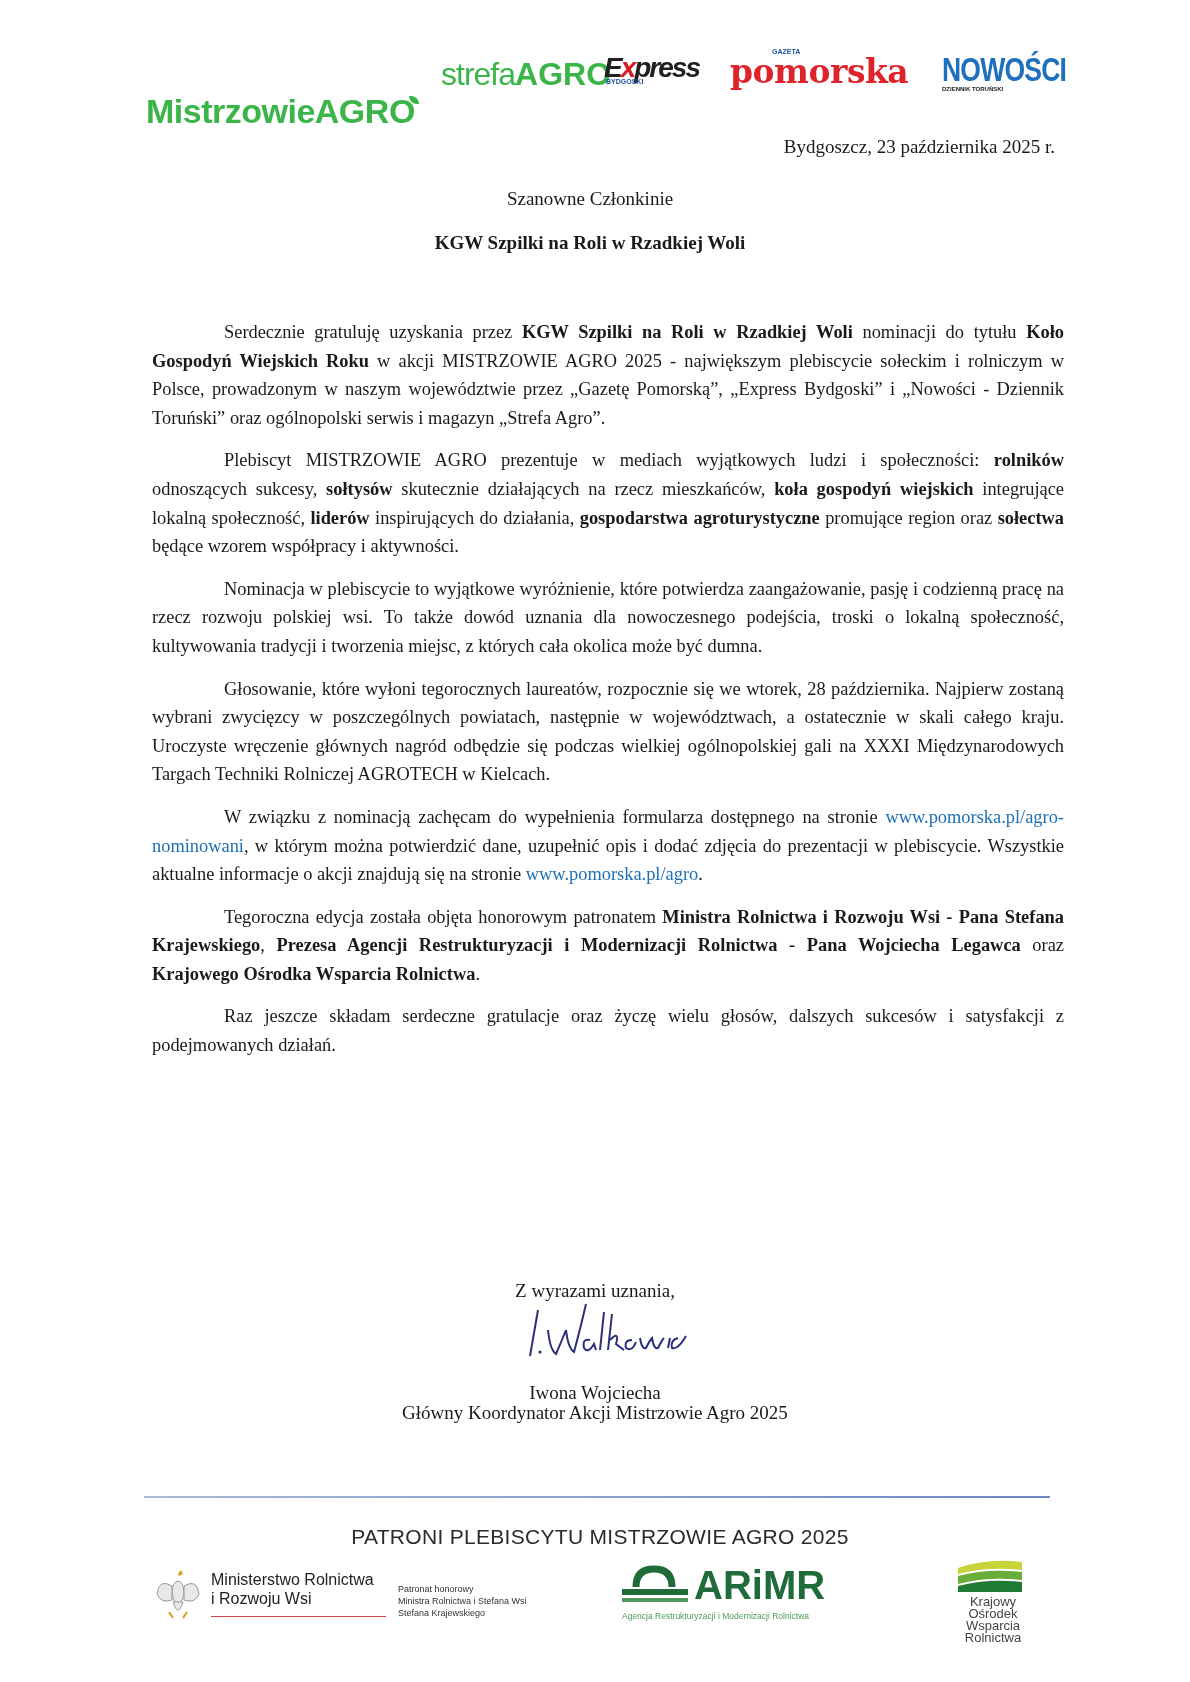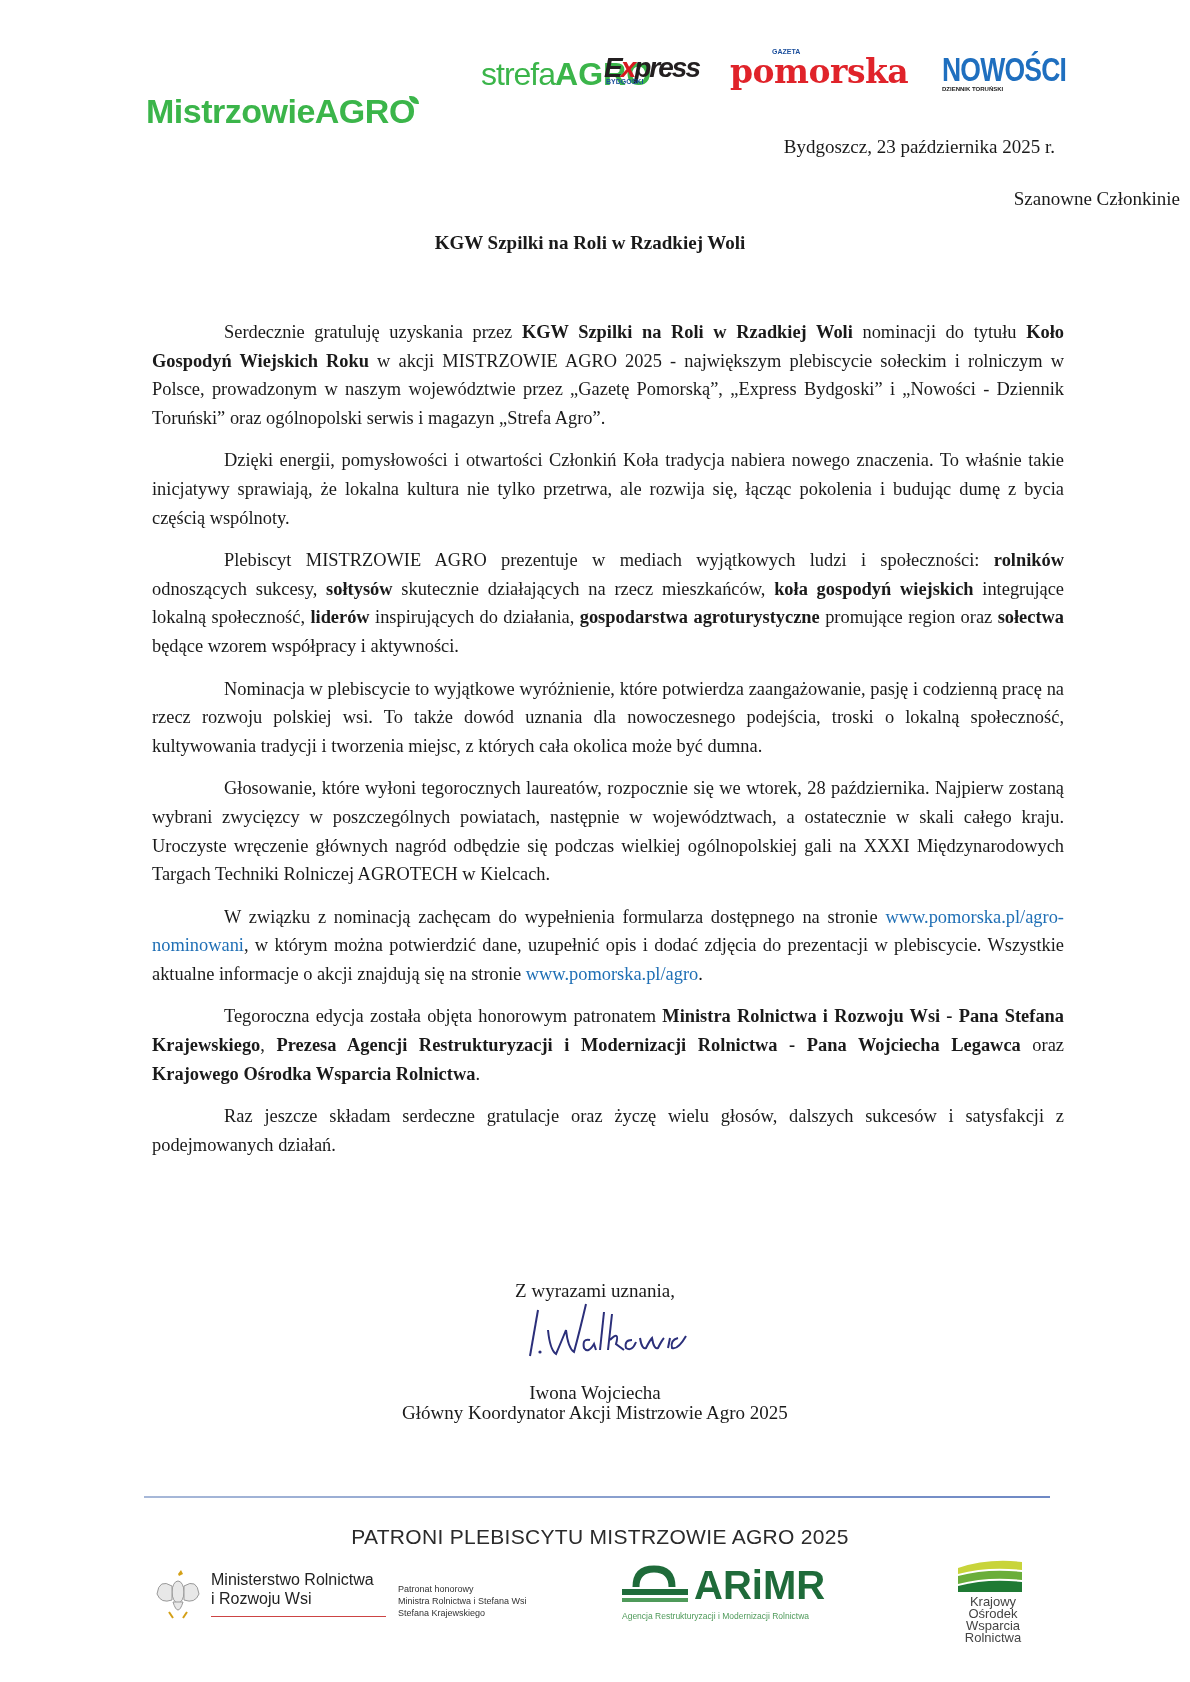--- a/index.html
+++ b/index.html
@@ -5,36 +5,36 @@
   * { box-sizing: border-box; margin: 0; padding: 0; }
   html, body { width: 1190px; height: 1682px; background: #ffffff; }
   body { position: relative; font-family: "Liberation Serif", "DejaVu Serif", serif; color: #1a1a1a; overflow: hidden; }
 
   
   .logos { position: absolute; top: 50px; left: 146px; width: 904px; height: 50px; }
   .logo { position: absolute; font-family: "Liberation Sans", "DejaVu Sans", sans-serif; white-space: nowrap; }
   .logo-mistrzowie { left: 0; top: 6px; font-size: 34px; font-weight: bold; color: #3bb54a; letter-spacing: -0.5px; margin-top: 36px; }
   .logo-mistrzowie .leaf { display: inline-block; width: 10px; height: 8px; background: #3bb54a; border-radius: 0 8px 0 8px; vertical-align: top; margin-left: -6px; margin-top: 4px; }
   .logo-strefa { left: 295px; top: 6px; font-size: 32px; color: #3bb54a; }
-  .logo-strefa .thin { font-weight: normal; letter-spacing: -1px; margin-left: 40px; }
+  .logo-strefa .thin { font-weight: normal; letter-spacing: -1px; }
   .logo-strefa .bold { font-weight: bold; }
   .logo-express { left: 458px; top: 2px; }
   .logo-express .main { font-size: 28px; font-weight: bold; font-style: italic; color: #231f20; letter-spacing: -2px; }
   .logo-express .main .x { color: #d71920; }
   .logo-express .sub { display: block; font-size: 7px; font-weight: bold; color: #1c4f9c; margin-top: -6px; margin-left: 2px; }
   .logo-pomorska { left: 584px; top: -2px; text-align: left; }
   .logo-pomorska .sup { display: block; font-size: 7px; font-weight: bold; color: #1c4f9c; margin-left: 42px; }
   .logo-pomorska .main { font-family: "DejaVu Serif", serif; font-size: 33px; font-weight: bold; color: #e0232a; letter-spacing: -0.5px; line-height: 34px; }
   .logo-nowosci { left: 796px; top: 2px; }
   .logo-nowosci .main { font-size: 34px; font-weight: bold; color: #1f6fbf; letter-spacing: -1px; line-height: 34px; transform: scaleX(0.78); transform-origin: left; display: inline-block; }
   .logo-nowosci .sub { display: block; font-size: 6px; font-weight: bold; color: #1a1a1a; margin-top: 0; }
 
   
   .date { position: absolute; top: 136px; right: 135px; font-size: 19px; }
-  .salutation { position: absolute; top: 188px; left: 0; width: 1190px; text-align: right; font-size: 19px; padding-right: 10px; }
+  .salutation { position: absolute; top: 188px; left: 0; width: 1190px; text-align: center; font-size: 19px; padding-right: 10px; }
   .recipient { position: absolute; top: 232px; left: 0; width: 1190px; text-align: center; font-size: 19px; font-weight: bold; padding-right: 10px; }
 
   .body-text { position: absolute; top: 318px; left: 152px; width: 912px; font-size: 18.4px; line-height: 28.6px; }
   .body-text p { text-align: justify; text-indent: 72px; margin-bottom: 14px; }
   .body-text b { font-weight: bold; }
   .link { color: #1f6fb5; }
 
   .closing { position: absolute; top: 1280px; left: 0; width: 1190px; text-align: center; font-size: 19px; }
   .closing .regards { position: absolute; left: 0; width: 1190px; top: 0; }
   .signature { position: absolute; left: 520px; top: 20px; width: 180px; height: 60px; }
@@ -85,21 +85,20 @@
 </div>
 
 <div class="date">Bydgoszcz, 23 października 2025 r.</div>
 <div class="salutation">Szanowne Członkinie</div>
 <div class="recipient">KGW Szpilki na Roli w Rzadkiej Woli</div>
 
 <div class="body-text">
   <p>
     <span>Serdecznie gratuluję uzyskania przez </span><b>KGW Szpilki na Roli w Rzadkiej Woli</b><span> nominacji do tytułu </span><b>Koło Gospodyń Wiejskich Roku</b><span> w akcji MISTRZOWIE AGRO 2025 - największym plebiscycie sołeckim i rolniczym w Polsce, prowadzonym w naszym województwie przez „Gazetę Pomorską”, „Express Bydgoski” i „Nowości - Dziennik Toruński” oraz ogólnopolski serwis i magazyn „Strefa Agro”.</span>
   </p>
-  <p>Dzięki energii, pomysłowości i otwartości Członkiń Koła tradycja nabiera nowego znaczenia. To właśnie takie inicjatywy sprawiają, że lokalna kultura nie tylko przetrwa, ale rozwija się, łącząc pokolenia i budując dumę z bycia częścią wspólnoty.</p>
   <p>
     <span>Plebiscyt MISTRZOWIE AGRO prezentuje w mediach wyjątkowych ludzi i społeczności: </span><b>rolników</b><span> odnoszących sukcesy, </span><b>sołtysów</b><span> skutecznie działających na rzecz mieszkańców, </span><b>koła gospodyń wiejskich</b><span> integrujące lokalną społeczność, </span><b>liderów</b><span> inspirujących do działania, </span><b>gospodarstwa agroturystyczne</b><span> promujące region oraz </span><b>sołectwa</b><span> będące wzorem współpracy i aktywności.</span>
   </p>
   <p>Nominacja w plebiscycie to wyjątkowe wyróżnienie, które potwierdza zaangażowanie, pasję i codzienną pracę na rzecz rozwoju polskiej wsi. To także dowód uznania dla nowoczesnego podejścia, troski o lokalną społeczność, kultywowania tradycji i tworzenia miejsc, z których cała okolica może być dumna.</p>
   <p>Głosowanie, które wyłoni tegorocznych laureatów, rozpocznie się we wtorek, 28 października. Najpierw zostaną wybrani zwycięzcy w poszczególnych powiatach, następnie w województwach, a ostatecznie w skali całego kraju. Uroczyste wręczenie głównych nagród odbędzie się podczas wielkiej ogólnopolskiej gali na XXXI Międzynarodowych Targach Techniki Rolniczej AGROTECH w Kielcach.</p>
   <p>
     <span>W związku z nominacją zachęcam do wypełnienia formularza dostępnego na stronie </span><span class="link">www.pomorska.pl/agro-nominowani</span><span>, w którym można potwierdzić dane, uzupełnić opis i dodać zdjęcia do prezentacji w plebiscycie. Wszystkie aktualne informacje o akcji znajdują się na stronie </span><span class="link">www.pomorska.pl/agro</span><span>.</span>
   </p>
   <p>
     <span>Tegoroczna edycja została objęta honorowym patronatem </span><b>Ministra Rolnictwa i Rozwoju Wsi - Pana Stefana Krajewskiego</b><span>, </span><b>Prezesa Agencji Restrukturyzacji i Modernizacji Rolnictwa - Pana Wojciecha Legawca</b><span> oraz </span><b>Krajowego Ośrodka Wsparcia Rolnictwa</b><span>.</span>

